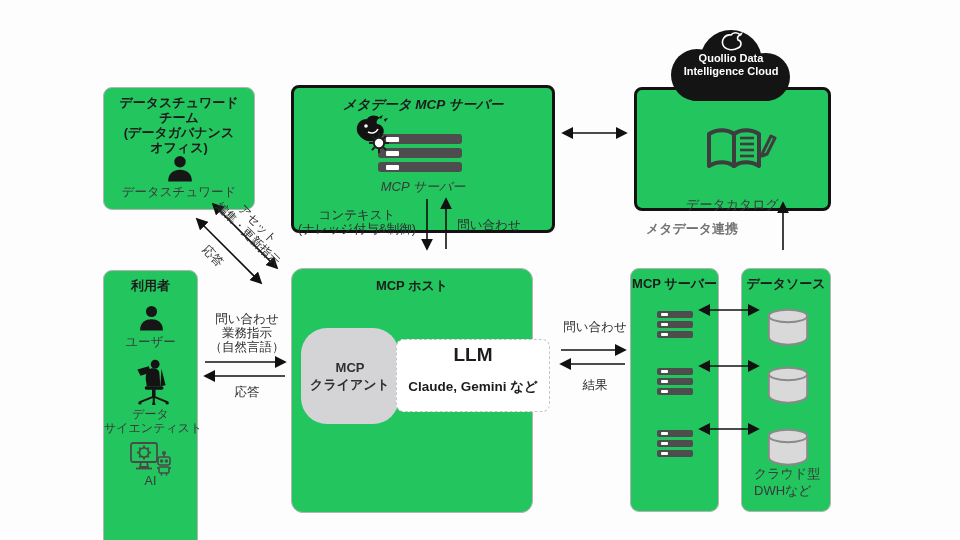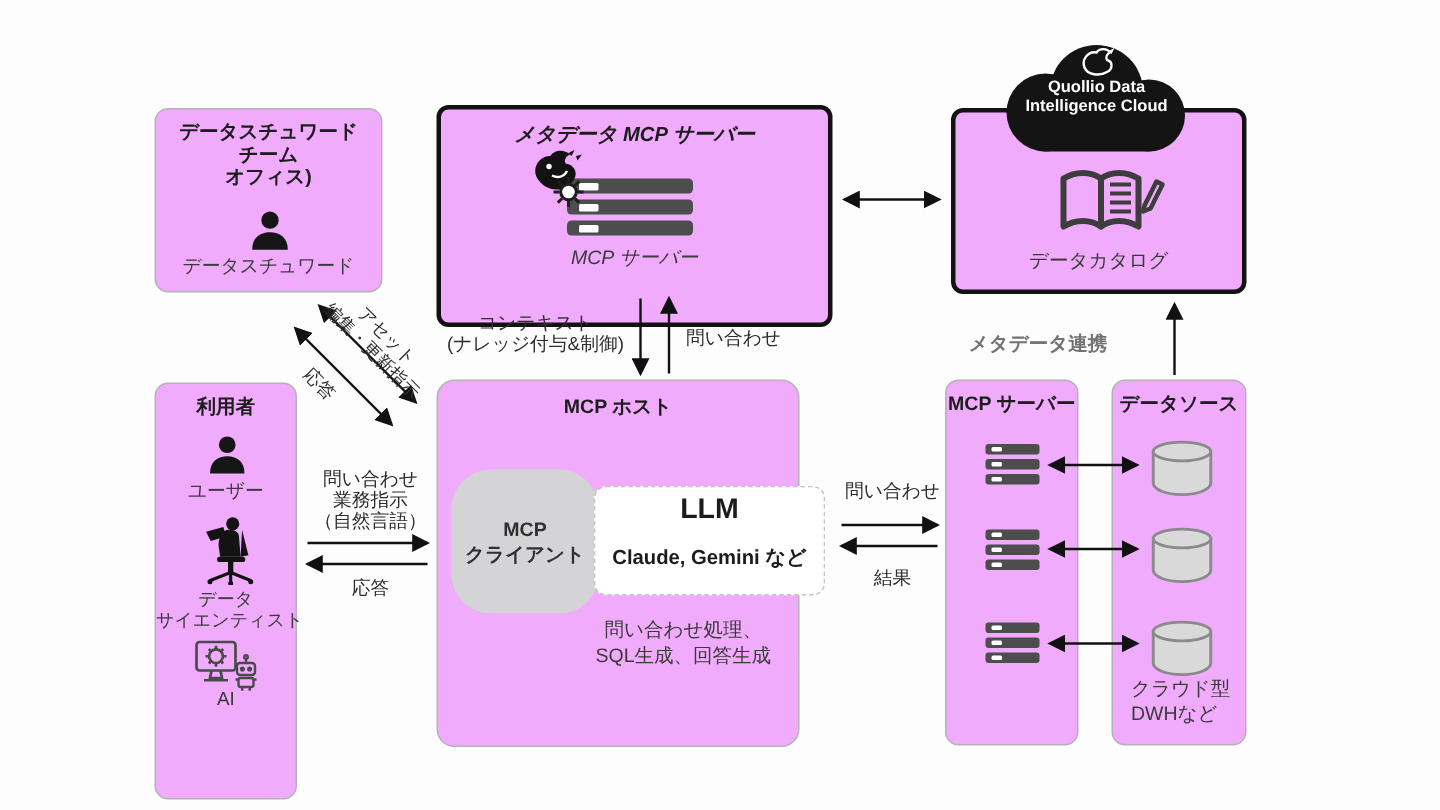--- a/index.html
+++ b/index.html
@@ -1,19 +1,19 @@
 <!DOCTYPE html>
 <html><head>
 <meta charset="utf-8">
 <style>
   html,body{margin:0;padding:0;}
   body{width:960px;height:540px;background:#fdfdfd;font-family:"Liberation Sans",sans-serif;overflow:hidden;}
   .canvas{position:relative;width:960px;height:540px;}
   .abs{position:absolute;}
-  .box{position:absolute;background:#f0abfc;border:1px solid #b4b4b4;border-radius:9px;box-sizing:border-box;}
+  .box{position:absolute;background:#22c55e;border:1px solid #b4b4b4;border-radius:9px;box-sizing:border-box;margin-top:15px;}
   .box.heavy{border:3px solid #121212;border-radius:8px;}
   .title{font-weight:bold;font-size:13px;color:#1c1c1c;text-align:center;line-height:15px;white-space:nowrap;}
   .cap{font-size:12.5px;color:#3a3a3a;text-align:center;line-height:14px;white-space:nowrap;}
   .lbl{position:absolute;font-size:12.5px;color:#2d2d2d;white-space:nowrap;transform:translateX(-50%);}
   .lbl.bold{font-weight:bold;color:#737373;font-size:13px;}
   .diag{position:absolute;font-size:12px;color:#2d2d2d;white-space:nowrap;transform:translate(-50%,-50%) rotate(45deg);text-align:center;line-height:14px;}
   .bar{height:10px;background:#4d4d4d;border-radius:3px;position:relative;margin-bottom:4px;}
   .bar::after{content:"";position:absolute;left:8px;top:2.5px;width:13px;height:5px;background:#fff;border-radius:1px;}
   .sbar{height:7px;background:#4d4d4d;border-radius:2px;position:relative;margin-bottom:3px;}
   .sbar::after{content:"";position:absolute;left:4px;top:2px;width:7px;height:3px;background:#fff;border-radius:1px;}
@@ -25,20 +25,21 @@
 </style>
 </head>
 <body>
 
 <div class="canvas">
 
   <div class="box" style="left:103px;top:72px;width:152px;height:123px;">
     <div class="title" style="position:absolute;left:0;right:0;top:7px;">
       <div>データスチュワード</div>
       <div>チーム</div>
+      <div>(データガバナンス</div>
       <div>オフィス)</div>
     </div>
     <svg class="abs" style="left:61px;top:66px;" width="30" height="30" viewBox="0 0 24 24">
       <circle cx="12" cy="6.2" r="4.6" fill="#161616"></circle>
       <path d="M2.5,22 C2.5,15.2 7,12.6 12,12.6 C17,12.6 21.5,15.2 21.5,22 Z" fill="#161616"></path>
     </svg>
     <div class="cap" style="position:absolute;left:0;right:0;top:97px;">データスチュワード</div>
   </div>
 
   <div class="box heavy" style="left:291px;top:70px;width:264px;height:148px;font-style:italic;">
@@ -79,21 +80,21 @@
       <g stroke="#3d3d3d" stroke-width="2.6">
         <line x1="37" y1="12" x2="51" y2="12"></line>
           <line x1="37" y1="18" x2="51" y2="18"></line>
         <line x1="37" y1="24" x2="51" y2="24"></line>
           <line x1="37" y1="30" x2="51" y2="30"></line>
       </g>
       <g stroke="#3d3d3d" stroke-width="3" fill="none" stroke-linejoin="round">
         <path d="M60,26 L68,10 L72,12 L64,28 L59,30 Z"></path>
       </g>
     </svg>
-    <div class="cap" style="position:absolute;left:0;right:0;top:92px;font-size:13px;text-align:center;">データカタログ</div>
+    <div class="cap" style="position:absolute;left:0;right:0;top:108px;font-size:13px;text-align:center;">データカタログ</div>
   </div>
 
   <svg class="abs" style="left:665px;top:27px;z-index:3;" width="132" height="78" viewBox="0 0 132 78">
     <circle cx="32" cy="48" r="26" fill="#141414"></circle>
     <circle cx="66" cy="34" r="31" fill="#141414"></circle>
     <circle cx="101" cy="50" r="24" fill="#141414"></circle>
     <rect x="16" y="42" width="100" height="32" rx="16" fill="#141414"></rect>
     <g>
       <path d="M58,18 C56,13 60,7 66,8 C68,5 73,5 75,8 C73,9 72,11 73,13 C77,14 77,19 73,21 C68,24 60,23 58,18 Z" fill="none" stroke="#fff" stroke-width="1.6"></path>
       <path d="M74,7 L78,5 L76,9 Z" fill="#fff"></path>
@@ -170,24 +171,20 @@
     <div class="title" style="position:absolute;left:0;right:0;top:9px;">MCP ホスト</div>
     <div class="client" style="left:9px;top:59px;width:98px;height:96px;">
       <div>
         <div>MCP</div>
         <div>クライアント</div>
       </div>
     </div>
     <div class="dashedbox" style="left:104px;top:70px;width:154px;height:73px;">
       <div class="title" style="position:absolute;left:0;right:0;top:7px;font-size:19px;">LLM</div>
       <div class="title" style="position:absolute;left:0;right:0;top:39px;font-size:13.5px;">Claude, Gemini など</div>
-    </div>
-    <div class="cap" style="position:absolute;left:95px;right:8px;top:157px;font-size:13px;line-height:17px;">
-      <div>問い合わせ処理、</div>
-      <div>SQL生成、回答生成</div>
     </div>
   </div>
 
   <div class="box" style="left:630px;top:253px;width:89px;height:244px;">
     <div class="title" style="position:absolute;left:0;right:0;top:7px;">MCP サーバー</div>
     <div class="abs" style="left:26px;top:42px;width:36px;">
       <div class="sbar"></div>
         <div class="sbar"></div>
         <div class="sbar"></div>
     </div>

